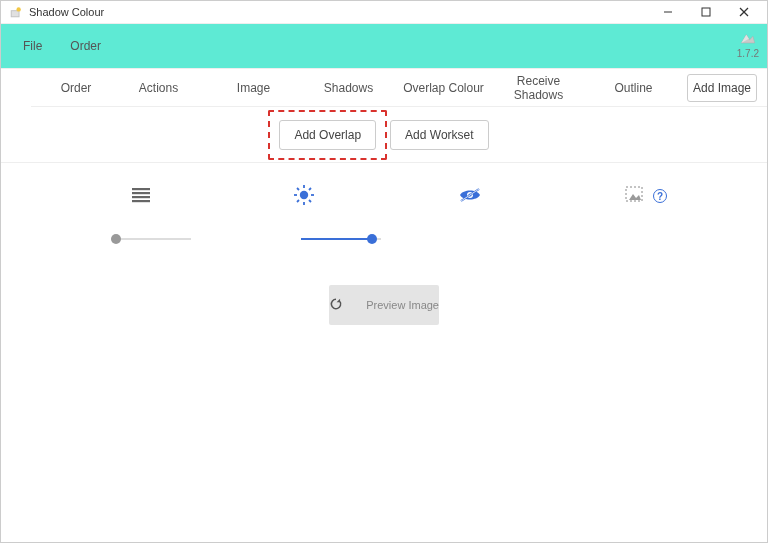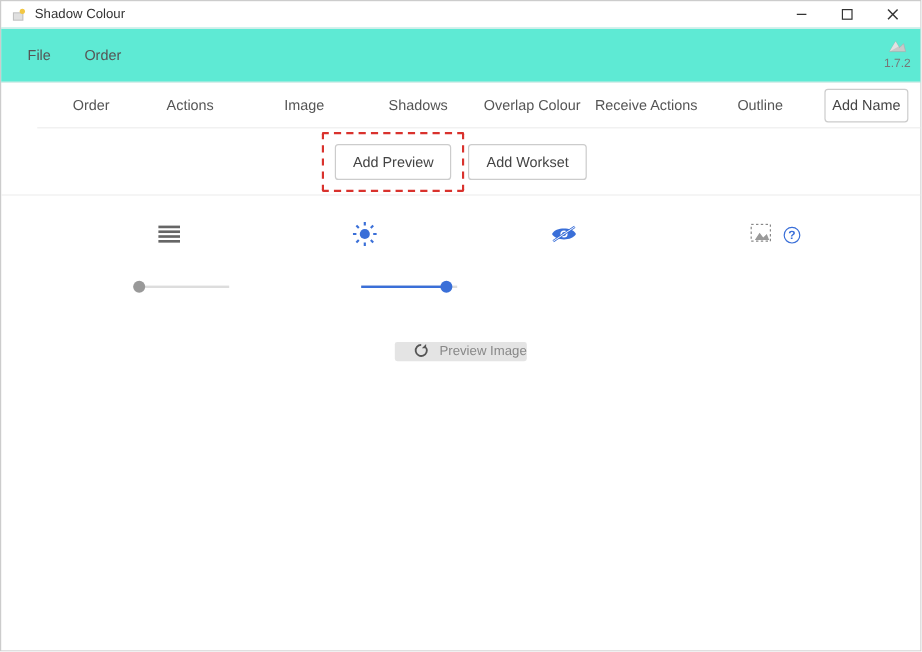--- a/index.html
+++ b/index.html
@@ -24,21 +24,21 @@
   .dashed-highlight { position: absolute; border: 2px dashed #d9322d; border-radius: 2px; pointer-events: none; }
   .controls { padding: 18px 10px 10px; display: flex; flex-direction: column; align-items: center; }
   .icon-row { width: 100%; display: flex; justify-content: space-between; padding: 0 90px 0 120px; align-items: center; height: 30px; margin-bottom: 16px; }
   .icon-row .cell { display: flex; align-items: center; gap: 8px; }
   .slider-row { width: 100%; display: flex; padding: 0 90px 0 100px; align-items: center; height: 24px; gap: 110px; }
   .slider { position: relative; height: 14px; }
   .slider .track { position: absolute; top: 6px; left: 0; right: 0; height: 2px; background: #ddd; }
   .slider .fill { position: absolute; top: 6px; left: 0; height: 2px; background: #3a6fd8; }
   .slider .thumb { position: absolute; top: 2px; width: 10px; height: 10px; border-radius: 50%; background: #999; }
   .slider.blue .thumb { background: #3a6fd8; }
-  .preview-btn { margin-top: 34px; height: 16px; width: 110px; background: #e4e4e4; color: #888; border-radius: 2px; display: flex; align-items: center; justify-content: flex-end; gap: 8px; font-size: 11px; }
+  .preview-btn { margin-top: 34px; height: 40px; width: 110px; background: #e4e4e4; color: #888; border-radius: 2px; display: flex; align-items: center; justify-content: space-between; gap: 8px; font-size: 11px; }
   .help-circ { width: 14px; height: 14px; border: 1.5px solid #3a6fd8; border-radius: 50%; color: #3a6fd8; font-size: 10px; display: flex; align-items: center; justify-content: center; font-weight: bold; }
 </style>
 </head>
 <body>
 
 <div class="outer">
 
   <div class="titlebar">
     <span class="app-icon">
       <svg viewBox="0 0 16 16" width="14" height="14">
@@ -80,27 +80,27 @@
       <div>1.7.2</div>
     </div>
   </div>
 
   <div class="headers">
     <div class="hcell small">Order</div>
     <div class="hcell">Actions</div>
     <div class="hcell">Image</div>
     <div class="hcell">Shadows</div>
     <div class="hcell">Overlap Colour</div>
-    <div class="hcell">Receive Actions</div>
+    <div class="hcell">Receive Shadows</div>
     <div class="hcell">Outline</div>
-    <div class="add-site-btn">Add Name</div>
+    <div class="add-site-btn">Add Image</div>
   </div>
 
   <div class="emptyrow">
-    <div class="btn" id="add-element-btn">Add Preview</div>
+    <div class="btn" id="add-element-btn">Add Overlap</div>
     <div class="btn">Add Workset</div>
     <div class="dashed-highlight" id="highlight-box" style="left: 267.391px; top: 2.5px; width: 118.719px; height: 50px;"></div>
   </div>
 
   <div class="controls">
     <div class="icon-row">
       <div class="cell">
         <span>
           <svg width="20" height="16" viewBox="0 0 20 16">
             <rect x="1" y="1" width="18" height="2.2" fill="#666"></rect>

